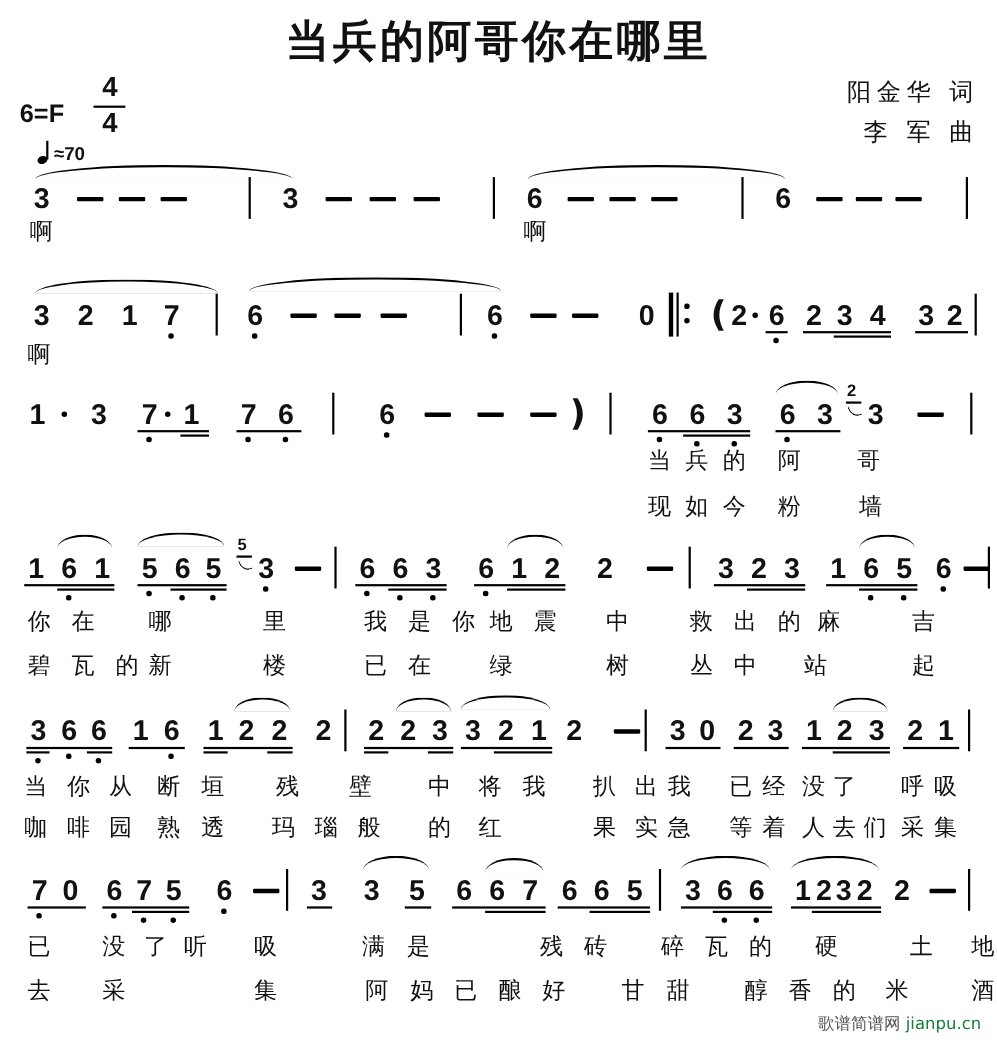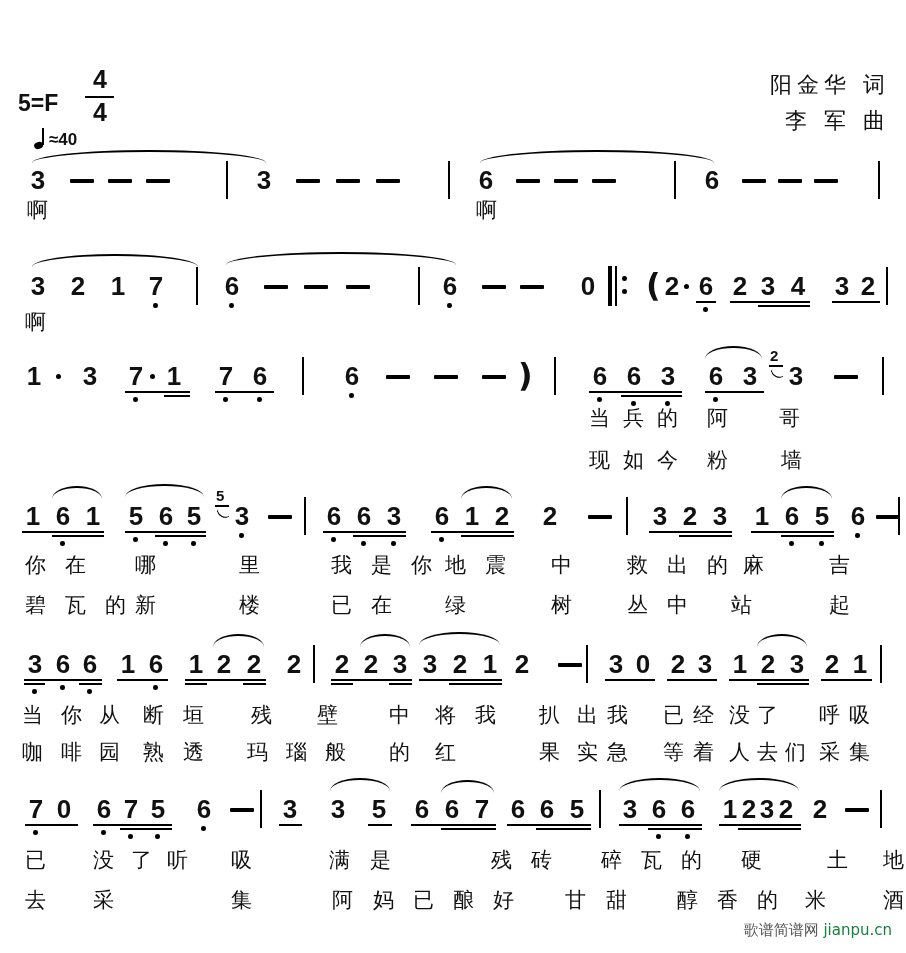--- a/index.html
+++ b/index.html
@@ -38,29 +38,30 @@
   .repb2{position:absolute;width:2.2px;height:40px;background:#000;}
   .repdot{position:absolute;width:4.6px;height:4.6px;background:#000;border-radius:50%;}
   .lyr{position:absolute;font-size:21px;line-height:24px;font-family:"DejaVu Sans",sans-serif;}
   .wm{position:absolute;right:14px;top:921px;font-size:15px;font-family:"DejaVu Sans",sans-serif;color:#555;}
   .wmurl{color:#15803d;}
 </style>
 </head>
 <body>
 
 <div id="page">
+  <div class="title">当兵的阿哥你在哪里</div>
   <div class="credit credit1">阳金华 词</div>
   <div class="credit credit2">李 军 曲</div>
-  <div class="keysig">5=F</div>
+  <div class="keysig">6=F</div>
   <div class="tsnum">4</div>
   <div class="tsline"></div>
   <div class="tsden">4</div>
   <div class="nhead"></div>
   <div class="nstem"></div>
-  <div class="tempotxt">≈40</div>
+  <div class="tempotxt">≈70</div>
   <div id="score" style="position:absolute;left:0;top:0;width:906px;height:953px;">
       <span class="note" style="left: 27px; top: 166px;">3</span>
       <div class="dash" style="left: 70px; top: 179px;"></div>
       <div class="dash" style="left: 108px; top: 179px;"></div>
       <div class="dash" style="left: 146px; top: 179px;"></div>
       <div class="barv" style="left: 226px; top: 161px;"></div>
       <span class="note" style="left: 253px; top: 166px;">3</span>
       <div class="dash" style="left: 296px; top: 179px;"></div>
       <div class="dash" style="left: 336px; top: 179px;"></div>
       <div class="dash" style="left: 376px; top: 179px;"></div>

